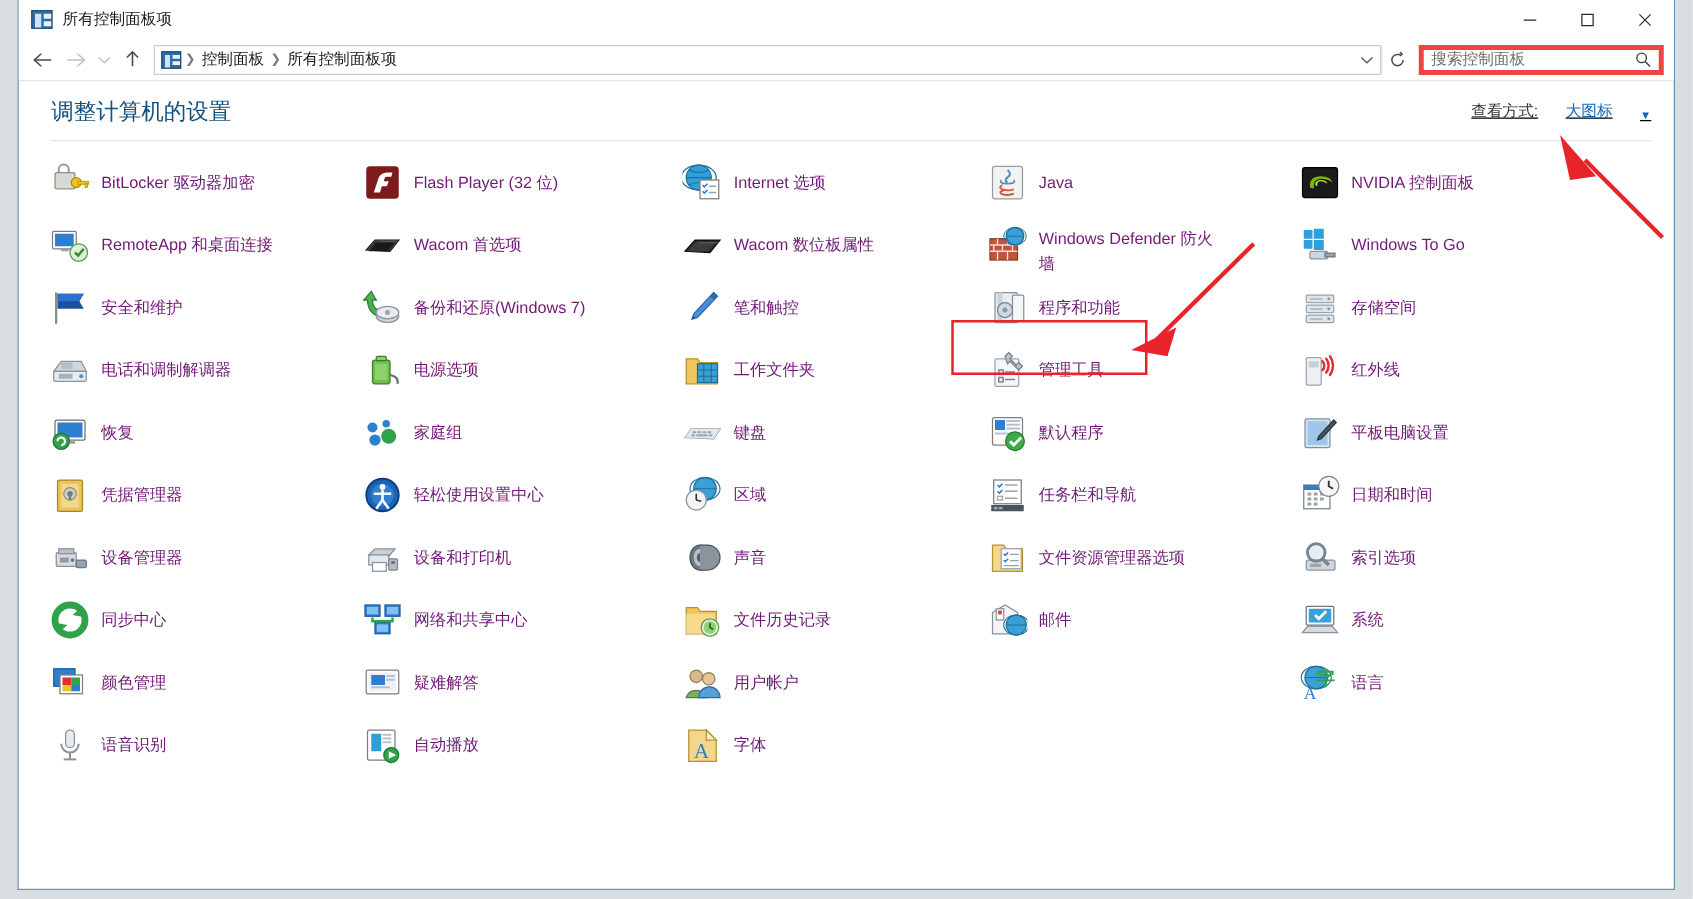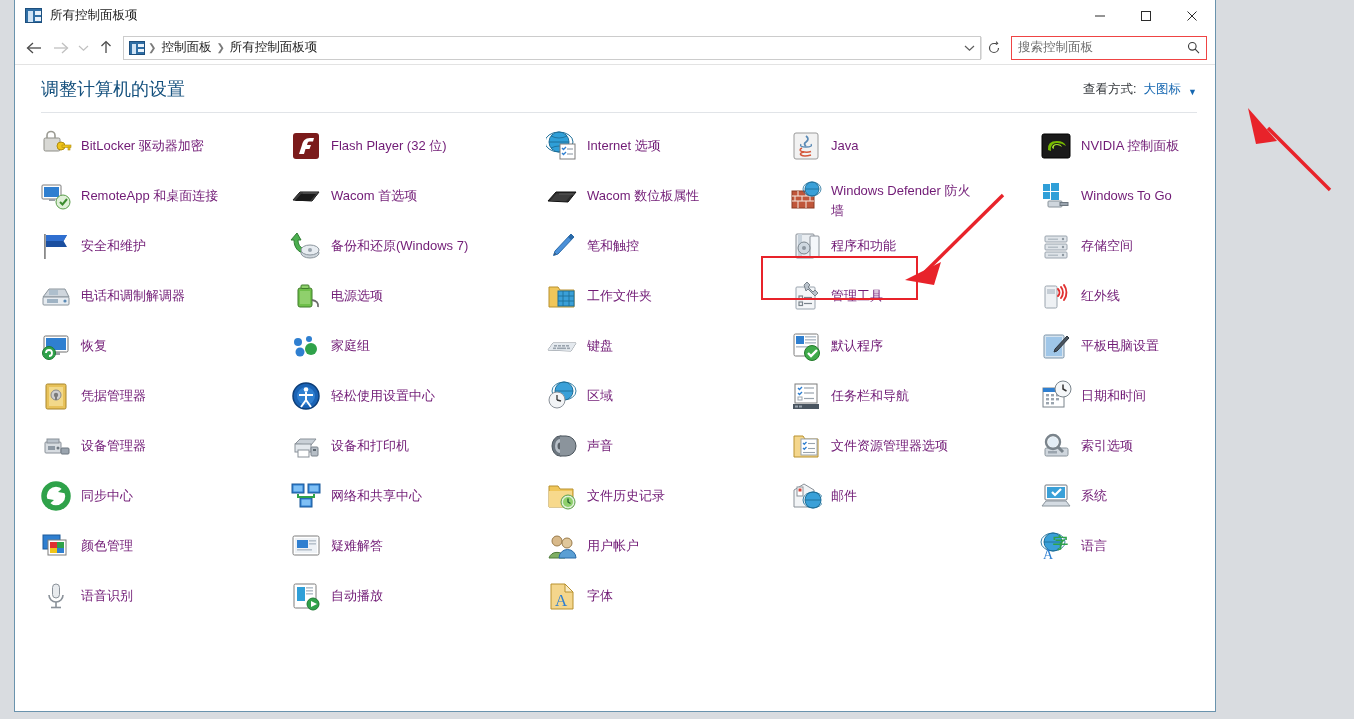--- a/index.html
+++ b/index.html
@@ -4,21 +4,21 @@
 <style>
   * { box-sizing: border-box; margin: 0; padding: 0; }
   html, body {
     width: 1354px; height: 719px;
     background: #d9dce0;
     font-family: "Liberation Sans", "DejaVu Sans", sans-serif;
     overflow: hidden;
   }
   #window {
     position: absolute;
-    left: 14px; top: 0; width: 1202px; height: 712px;
+    left: 14px; top: 0; width: 1326px; height: 712px;
     background: #ffffff;
     border: 1px solid #6a93ad;
     border-top: none;
   }
   
   #titlebar {
     position: relative;
     height: 31px;
     background: #ffffff;
     border-bottom: none;
@@ -85,38 +85,39 @@
   .addr-chev {
     width: 22px; height: 22px; display: flex; align-items: center; justify-content: center;
     color: #5c5c5c;
   }
   .addr-refresh {
     width: 24px; height: 22px; display: flex; align-items: center; justify-content: center;
     color: #4a4a4a; border-left: 1px solid #e2e2e2;
   }
   .search-field {
     width: 196px; height: 24px; margin-left: 6px;
-    border: 1px solid #ef4444; background: #ffffff;
+    border: 4px solid #ef4444; background: #ffffff;
     display: flex; align-items: center; padding: 0 6px;
     font-size: 12.5px; color: #6d6d6d; flex: none;
   }
   .search-field .sf-text { flex: 1; }
   .search-field .sf-icon { color: #3b3b3b; display: flex; }
   
   #toolbar-sep { height: 1px; background: #e3e3e3; }
   
   #header {
     position: relative; height: 48px;
     display: flex; align-items: center;
     padding: 0 18px 0 26px;
   }
   #page-title { font-size: 18px; color: #14507d; }
   .view-wrap {
-    margin-left: auto; display: flex; align-items: flex-end; gap: 7px;
+    margin-left: auto; display: flex; align-items: flex-end; gap: 22px;
     font-size: 12.5px;
+    text-decoration: underline;
   }
   #view-label { color: #33373b; }
   #view-value { color: #1667b1; }
   .view-caret { color: #1667b1; font-size: 9px; position: relative; top: -1px; }
   #header-rule {
     position: absolute; left: 26px; right: 18px; bottom: 0;
     height: 1px; background: #e1e4e8;
   }
   
   #grid {

